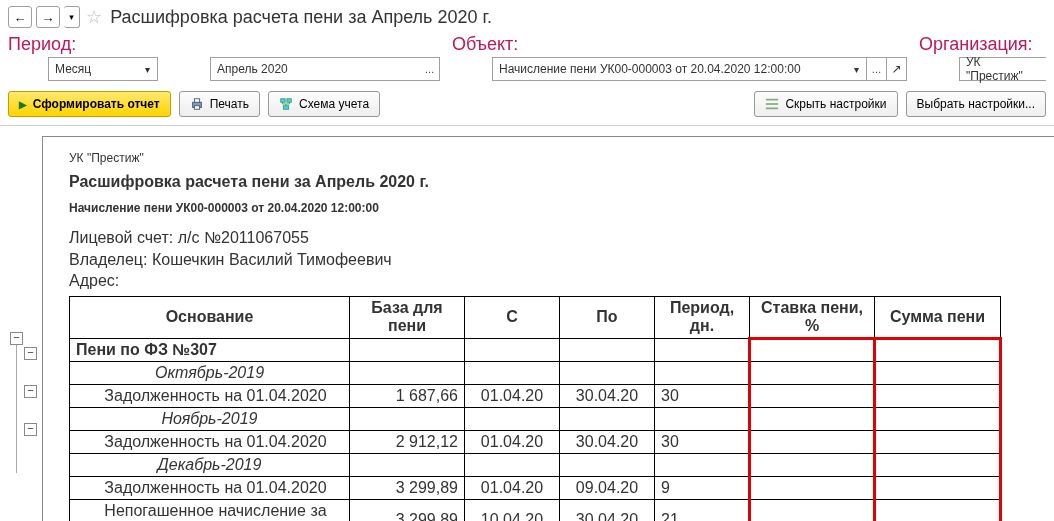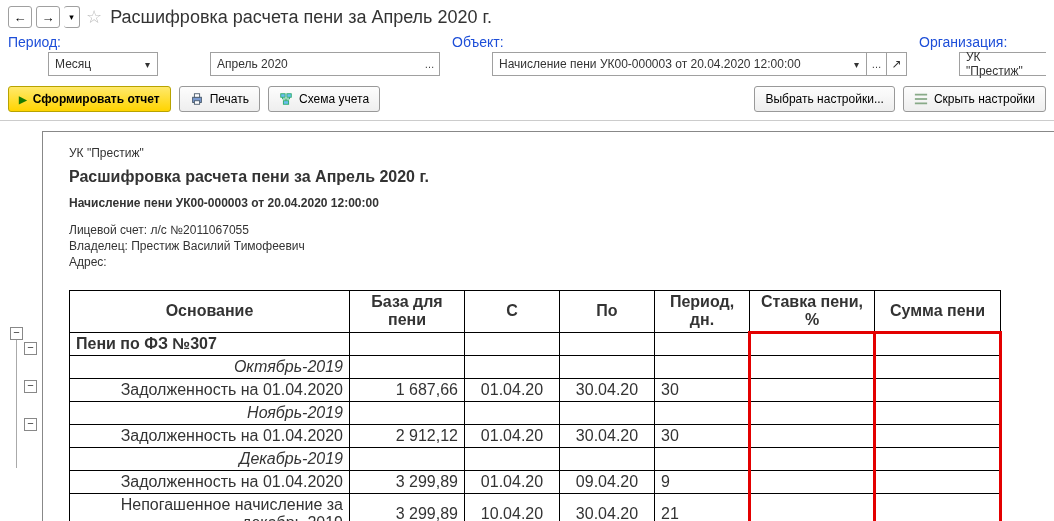--- a/index.html
+++ b/index.html
@@ -31,21 +31,21 @@
   .nav-btn.dd { width: 16px; border-left: none; font-size: 9px; }
   .star-icon { font-size: 18px; color: #bbb; margin: 0 4px 0 2px; }
   .page-title { font-size: 18px; color: #333; }
 
   .filters {
     display: flex;
     gap: 12px;
     padding: 2px 8px 6px 8px;
   }
   .filter-col { display: flex; flex-direction: column; gap: 2px; }
-  .filter-label { color: #1d4ed8; font-size: 14px; }
+  .filter-label { color: #be185d; font-size: 18px; }
   .field-row { display: flex; padding-left: 40px; }
   .field {
     height: 24px;
     border: 1px solid #a0a0a0;
     background: #fff;
     padding: 0 6px;
     display: flex;
     align-items: center;
     font-size: 12px;
   }
@@ -118,33 +118,33 @@
   .report-page {
     flex: 1;
     border: 1px solid #888;
     border-right: none;
     padding: 14px 0 8px 26px;
     min-height: 380px;
   }
   .org-name { font-size: 12px; margin-bottom: 8px; }
   .report-title { font-size: 16px; font-weight: bold; margin: 8px 0 10px 0; }
   .charge-line { font-weight: bold; font-size: 12px; margin-bottom: 12px; }
-  .acc-info { font-size: 12px; line-height: 1.35; margin-bottom: 19px; }
+  .acc-info { font-size: 16px; line-height: 1.35; margin-bottom: 4px; }
 
   table.data {
     border-collapse: collapse;
     font-size: 16px;
   }
   table.data th, table.data td {
     border: 1px solid #000;
     padding: 2px 6px;
     height: 18px;
   }
   table.data th { font-weight: bold; text-align: center; }
-  .col-basis { width: 280px; text-align: right; }
+  .col-basis { width: 280px; text-align: center; }
   .col-base { width: 115px; text-align: right; }
   .col-from { width: 95px; text-align: center; }
   .col-to { width: 95px; text-align: center; }
   .col-period { width: 95px; text-align: left; }
   .col-rate { width: 125px; text-align: right; }
   .col-sum { width: 126px; text-align: right; }
   .section-row td { font-weight: bold; text-align: left; }
   .month-row td.col-basis { font-style: italic; }
   .indent td.col-basis { padding-left: 18px; }
   .red-col { border-left: 3px solid #e30000 !important; border-right: 3px solid #e30000 !important; }
@@ -213,29 +213,29 @@
     <svg class="schema-icon" viewBox="0 0 16 16">
         <rect x="2" y="2" width="5" height="4" fill="#6bbef0" stroke="#2a6"></rect>
         <rect x="9" y="2" width="5" height="4" fill="#6bbef0" stroke="#2a6"></rect>
         <rect x="5" y="10" width="6" height="4" fill="#6bbef0" stroke="#2a6"></rect>
         <path d="M4 6 V8 H8 V10 M12 6 V8 H8" stroke="#2a6" fill="none"></path>
       </svg>
     <span>Схема учета</span>
   </button>
   <div class="tool-spacer"></div>
   <button class="btn">
-    <span>Выбрать настройки...</span>
-  </button>
-  <button class="btn">
     <svg class="list-icon" viewBox="0 0 16 16">
         <rect x="1" y="2" width="14" height="2" fill="#8a8"></rect>
         <rect x="1" y="7" width="14" height="2" fill="#8a8"></rect>
         <rect x="1" y="12" width="14" height="2" fill="#8a8"></rect>
       </svg>
     <span>Скрыть настройки</span>
+  </button>
+  <button class="btn">
+    <span>Выбрать настройки...</span>
   </button>
 </div>
 
 <div class="stage">
   <div class="tree-gutter">
     <div class="tree-btn" style="top:196px;">−</div>
     <div class="tree-line" style="top:209px;height:128px;"></div>
     <div class="tree-btn" style="top:211px;left:16px;">−</div>
     <div class="tree-btn" style="top:249px;left:16px;">−</div>
     <div class="tree-btn" style="top:287px;left:16px;">−</div>
@@ -245,21 +245,21 @@
     <div class="org-name">УК "Престиж"</div>
     <div class="report-title">Расшифровка расчета пени за Апрель 2020 г.</div>
     <div class="charge-line">Начисление пени УК00-000003 от 20.04.2020 12:00:00</div>
     <div class="acc-info">
       <div>
         <span>Лицевой счет:</span>
         <span>л/с №2011067055</span>
       </div>
       <div>
         <span>Владелец:</span>
-        <span>Престиж Василий Тимофеевич</span>
+        <span>Кошечкин Василий Тимофеевич</span>
       </div>
       <div>
         <span>Адрес:</span>
       </div>
     </div>
 
     <table class="data">
       <thead>
         <tr>
           <th class="col-basis">Основание</th>

